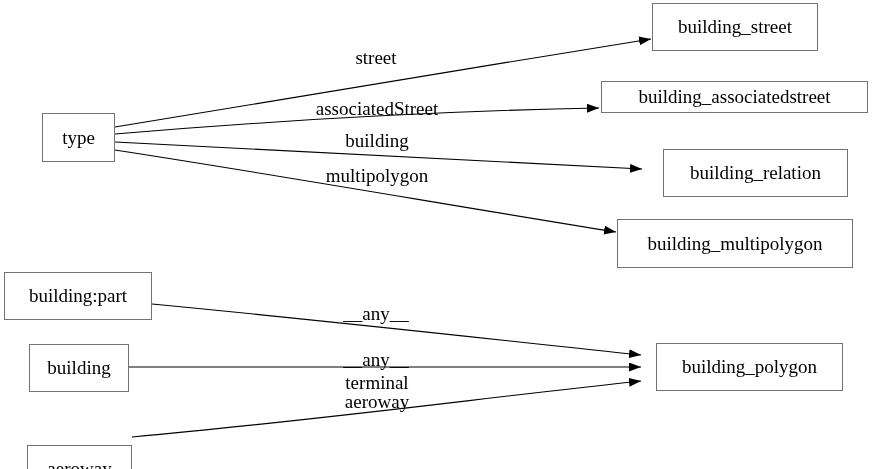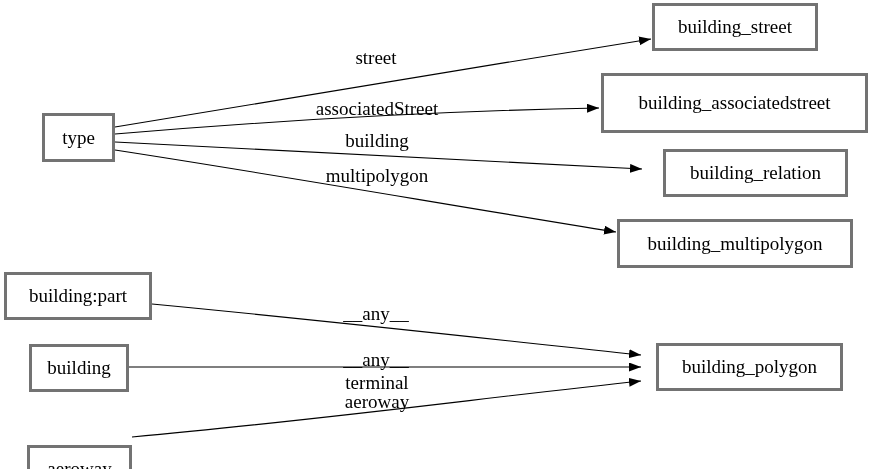--- a/index.html
+++ b/index.html
@@ -24,21 +24,21 @@
     height: 469px;
   }
   .edge-layer path {
     fill: none;
     stroke: #000000;
     stroke-width: 1.1px;
   }
   .node {
     position: absolute;
     box-sizing: border-box;
-    border: 3px solid #737373;
+    border: 1px solid #737373;
     background: #ffffff;
     display: flex;
     align-items: center;
     justify-content: center;
     font-size: 19px;
     white-space: nowrap;
   }
   .edge-label {
     position: absolute;
     transform: translate(-50%, -50%);
@@ -84,21 +84,21 @@
   </div>
 
   <div class="node" style="left:27px; top:416px; width:105px; height:48px;margin-top:29px;">
     <span>aeroway</span>
   </div>
 
   <div class="node" style="left:652px; top:3px; width:166px; height:48px;">
     <span>building_street</span>
   </div>
 
-  <div class="node" style="left:601px; top:73px; width:267px; height:60px;">
+  <div class="node" style="left:601px; top:81px; width:267px; height:32px;">
     <span>building_associatedstreet</span>
   </div>
 
   <div class="node" style="left:643px; top:149px; width:185px; height:48px;margin-left:20px;">
     <span>building_relation</span>
   </div>
 
   <div class="node" style="left:617px; top:219px; width:236px; height:49px;text-align:center;">
     <span>building_multipolygon</span>
   </div>

